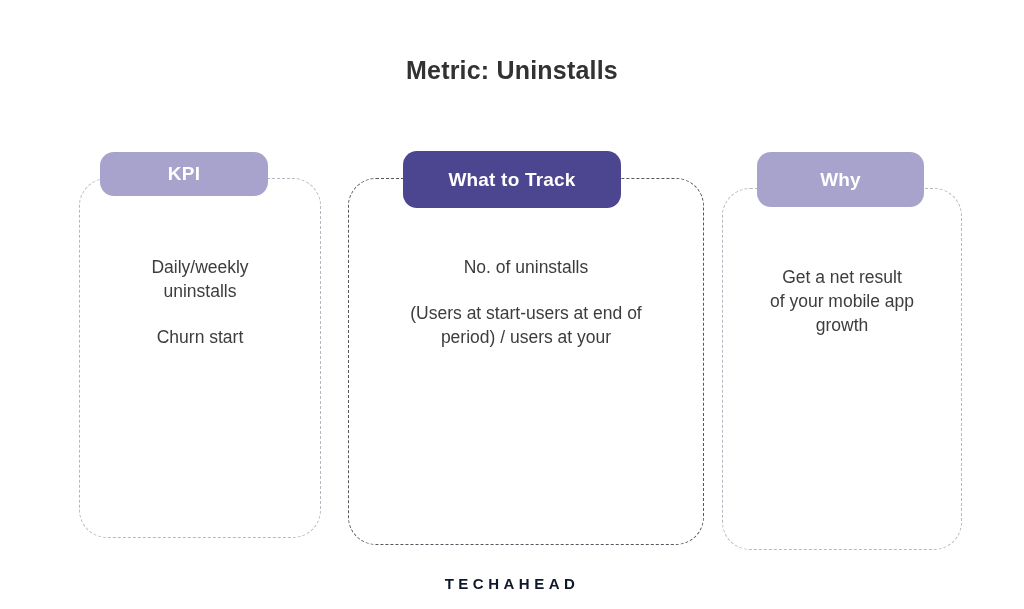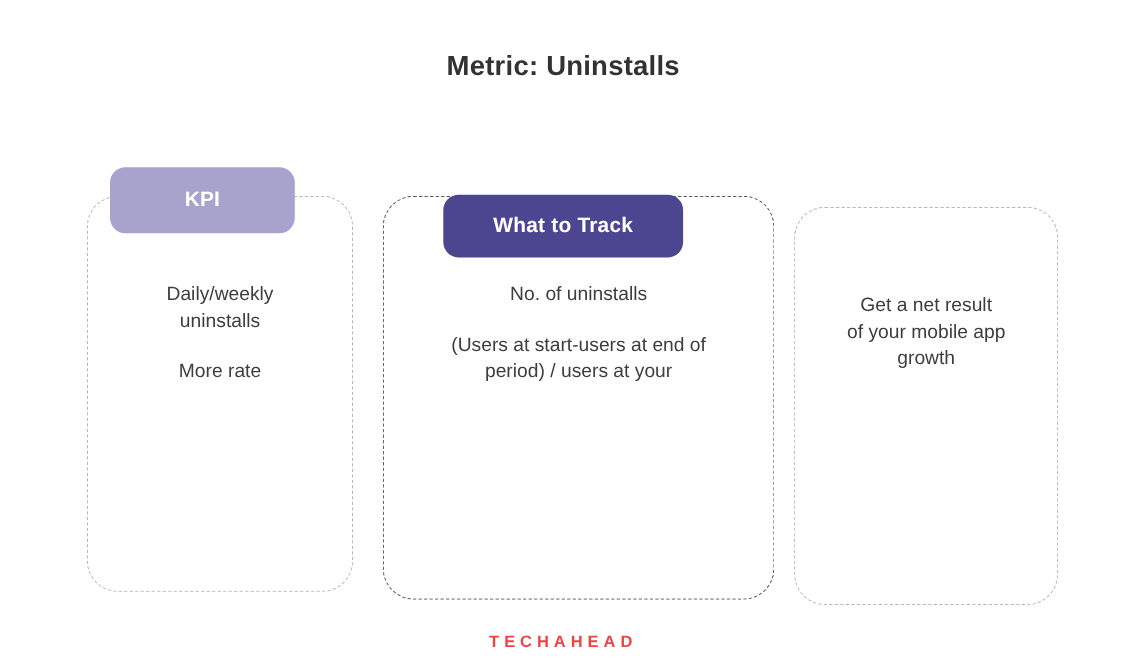--- a/index.html
+++ b/index.html
@@ -6,21 +6,21 @@
   .canvas {
     position: relative;
     width: 1024px;
     height: 609px;
     background: #ffffff;
     font-family: "Liberation Sans", "DejaVu Sans", sans-serif;
     overflow: hidden;
   }
   .title {
     position: absolute;
-    top: 46px;
+    top: 56px;
     left: 0;
     width: 100%;
     text-align: center;
     font-size: 25px;
     font-weight: 700;
     color: #323232;
     letter-spacing: 0.2px;
   }
   .card {
     position: absolute;
@@ -44,70 +44,73 @@
     display: flex;
     align-items: center;
     justify-content: center;
     color: #ffffff;
     font-size: 19px;
     font-weight: 600;
     letter-spacing: 0.2px;
   }
   .pill--light { background: #a7a3cd; }
   .pill--dark  { background: #4c4590; }
-  .pill--kpi   { left: 100px; top: 152px; width: 168px; height: 60px; }
-  .pill--track { left: 403px; top: 151px; width: 218px; height: 57px; margin-top: 26px; }
+  .pill--kpi   { left: 100px; top: 152px; width: 168px; height: 44px; }
+  .pill--track { left: 403px; top: 151px; width: 218px; height: 57px; }
   .pill--why   { left: 757px; top: 152px; width: 167px; height: 55px; }
   .para {
     margin: 0;
     padding: 0 8px;
     font-size: 17.5px;
     line-height: 24px;
     color: #3d3d3d;
     text-align: center;
     white-space: pre-line;
   }
   .logo {
     position: absolute;
     top: 575px;
     left: 0;
     width: 100%;
     text-align: center;
     font-size: 15px;
     font-weight: 700;
     letter-spacing: 4.5px;
-    color: #ef4444;
+    color: #0f172a;
   }
 </style>
 </head>
 <body>
 
 <div class="canvas">
 
   <div class="title">Metric: Uninstalls</div>
 
   <div class="card card--light card--kpi">
     <p class="para">Daily/weekly
 uninstalls</p>
-    <p class="para">More rate</p>
+    <p class="para">Churn start</p>
   </div>
   <div class="pill pill--light pill--kpi">
     <span>KPI</span>
   </div>
 
   <div class="card card--dark card--track">
     <p class="para">No. of uninstalls</p>
     <p class="para">(Users at start-users at end of
 period) / users at your</p>
   </div>
   <div class="pill pill--dark pill--track">
     <span>What to Track</span>
   </div>
 
   <div class="card card--light card--why">
     <p class="para">Get a net result
 of your mobile app
 growth</p>
   </div>
+  <div class="pill pill--light pill--why">
+    <span>Why</span>
+  </div>
 
   <div class="logo">TECHAHEAD</div>
 
 </div>
 
 </body></html>

